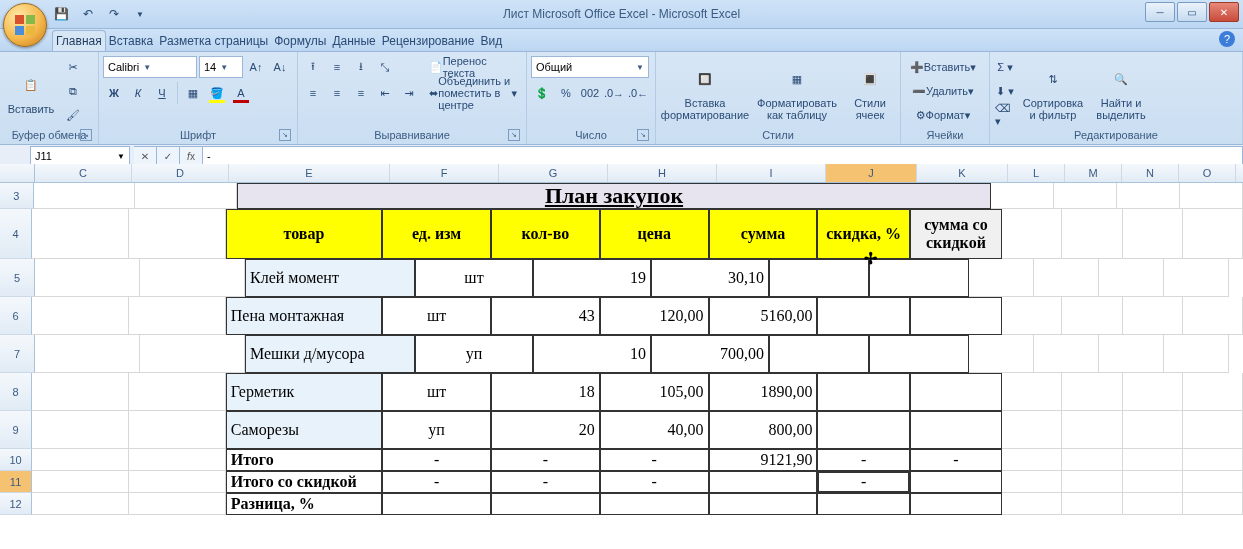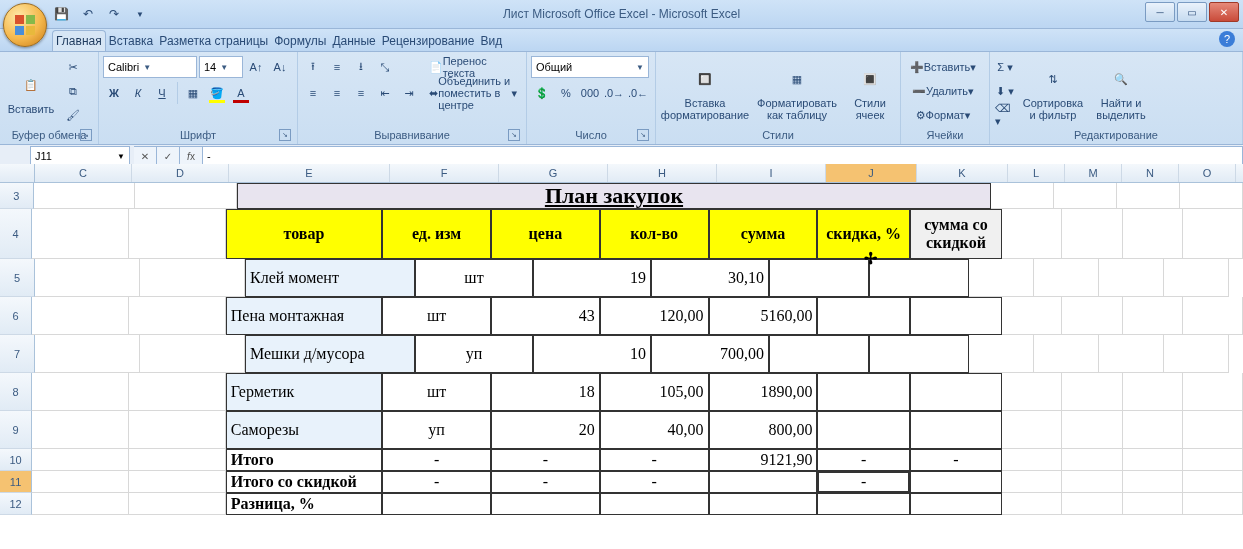--- a/index.html
+++ b/index.html
@@ -168,21 +168,21 @@
 
   <div class="group" style="width:120px">
     <div class="group-body" style="flex-direction:column;gap:4px;align-items:stretch">
       <div class="combo" style="width:108px">
           <span>Общий</span>
           <span class="dd" style="margin-left:auto">▼</span>
         </div>
       <div class="btnrow">
         <div class="minibtn">💲</div>
         <div class="minibtn">%</div>
-        <div class="minibtn">000</div>
+        <div class="minibtn">002</div>
         <div class="minibtn">.0→</div>
         <div class="minibtn">.0←</div>
       </div>
     </div>
     <div class="group-label"><span>Число</span><div class="dlg">↘</div></div>
   </div>
 
   <div class="group" style="width:236px">
     <div class="group-body">
       <div class="bigbtn" style="width:88px">
@@ -272,22 +272,22 @@
         <div class="cell " style="width: 56px;"></div>
         <div class="cell " style="width: 56px;"></div>
         <div class="cell " style="width: 56px;"></div>
       </div>
       <div class="row" style="height: 50px;">
         <div class="rh">4</div>
         <div class="cell " style="width: 96px;"></div>
         <div class="cell " style="width: 96px;"></div>
         <div class="cell yellow b" style="width: 160px;">товар</div>
         <div class="cell yellow b" style="width: 108px;">ед. изм</div>
+        <div class="cell yellow b" style="width: 108px;">кол-во</div>
         <div class="cell yellow b" style="width: 108px;">цена</div>
-        <div class="cell yellow b" style="width: 108px;">кол-во</div>
         <div class="cell yellow b" style="width: 108px;">сумма</div>
         <div class="cell yellow b" style="width: 90px;">скидка, %</div>
         <div class="cell gray b" style="width: 90px;">сумма со скидкой</div>
         <div class="cell " style="width: 56px;"></div>
         <div class="cell " style="width: 56px;"></div>
         <div class="cell " style="width: 56px;"></div>
         <div class="cell " style="width: 56px;"></div>
       </div>
       <div class="row" style="height: 38px;">
         <div class="rh">5</div>

